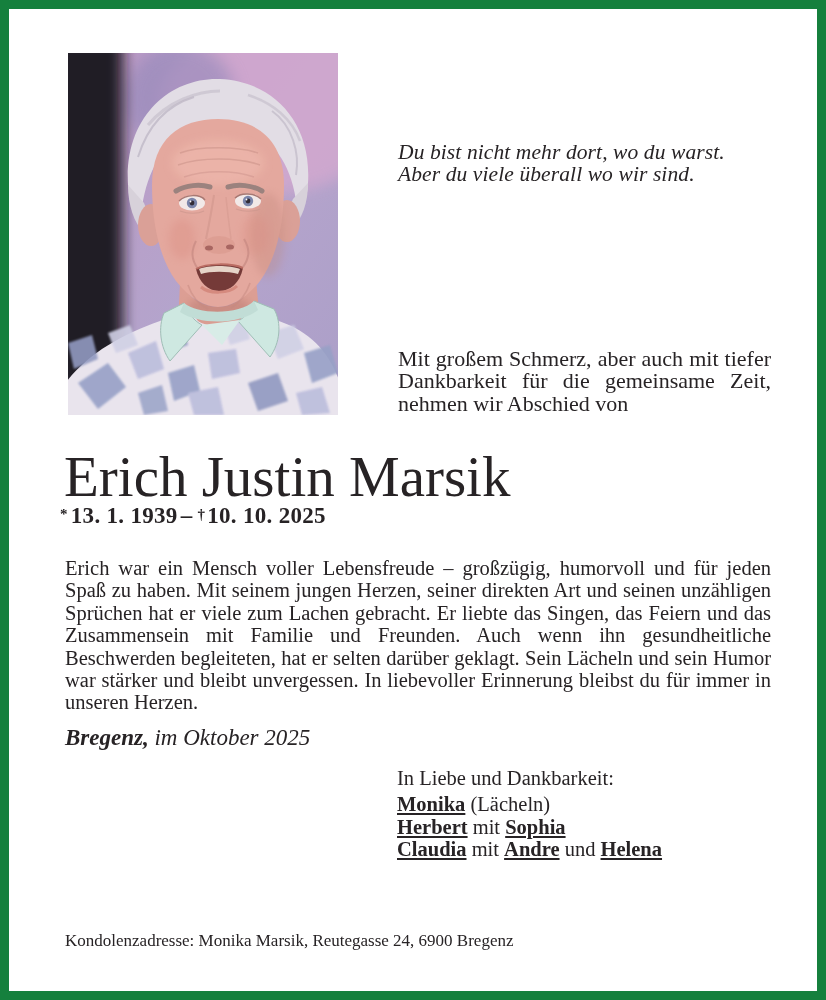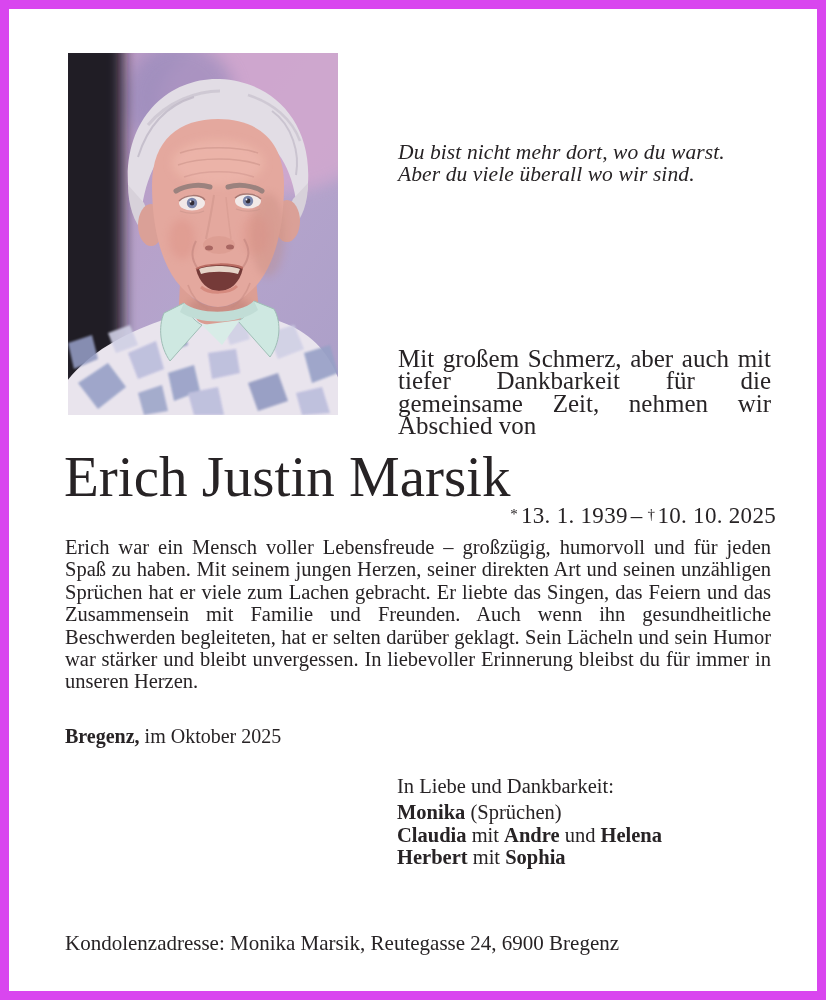--- a/index.html
+++ b/index.html
@@ -1,37 +1,37 @@
 <!DOCTYPE html>
 <html><head>
 <meta charset="utf-8">
 <style>
   html,body{margin:0;padding:0;background:#ffffff;}
   .sheet{
-    position:relative;width:826px;height:1000px;background:#d946ef;
+    position:relative;width:826px;height:1000px;background:#15803d;
     font-family:"Liberation Serif","DejaVu Serif",serif;color:#272325;overflow:hidden;
   }
   .page{position:absolute;inset:9px;background:#ffffff;}
   .abs{position:absolute;}
   .photo{left:68px;top:53px;width:270px;height:362px;}
   .photo svg{display:block;width:100%;height:100%;}
   .quote{left:398px;top:141px;width:390px;font-style:italic;font-size:21.5px;line-height:22px;letter-spacing:0.1px;}
-  .intro{left:398px;top:348px;width:373px;font-size:25px;line-height:22.4px;text-align:justify;}
+  .intro{left:398px;top:348px;width:373px;font-size:22px;line-height:22.4px;text-align:justify;}
   .title{left:60px;top:443px;width:716px;text-align:left;font-size:57px;line-height:60px;font-weight:normal;margin:4px;}
-  .dates{left:60px;top:503px;width:716px;text-align:right;font-size:23px;font-weight:normal;letter-spacing:0.3px;}
+  .dates{left:60px;top:503px;width:716px;text-align:left;font-size:23px;font-weight:bold;letter-spacing:0.3px;}
   .dates .star{font-size:15px;vertical-align:4px;margin-right:3px;}
   .dates .dagger{font-size:15px;vertical-align:4px;margin-left:5px;margin-right:2px;}
   .dates .sep{margin-left:3px;}
-  .bodytext{left:65px;top:536px;width:706px;font-size:20.5px;line-height:22.4px;text-align:justify;}
-  .dateline{left:65px;top:725px;width:500px;font-size:20px;}
+  .bodytext{left:65px;top:557px;width:706px;font-size:20.5px;line-height:22.4px;text-align:justify;}
+  .dateline{left:65px;top:725px;width:500px;font-size:23px;font-style:italic;}
   .dateline .place{font-weight:bold;}
-  .farewell{left:397px;top:767px;width:380px;font-size:20.5px;line-height:22.4px;margin-top:8px;}
+  .farewell{left:397px;top:767px;width:380px;font-size:20.5px;line-height:22.4px;}
   .farewell .heading{margin-bottom:4px;}
-  .farewell b{font-weight:bold;}
-  .condolence{left:65px;top:931px;width:706px;font-size:21px;}
+  .farewell b{font-weight:bold;text-decoration:underline;}
+  .condolence{left:65px;top:931px;width:706px;font-size:17px;}
 </style>
 </head>
 <body>
 
 <div class="sheet">
   <div class="page"></div>
 
   <div class="abs photo">
     <svg viewBox="0 0 270 362" xmlns="http://www.w3.org/2000/svg">
       <defs>
@@ -164,19 +164,19 @@
   </div>
 
   <div class="abs bodytext">Erich war ein Mensch voller Lebensfreude – großzügig, humorvoll und für jeden Spaß zu haben. Mit seinem jungen Herzen, seiner direkten Art und seinen unzähligen Sprüchen hat er viele zum Lachen gebracht. Er liebte das Singen, das Feiern und das Zusammensein mit Familie und Freunden. Auch wenn ihn gesundheitliche Beschwerden begleiteten, hat er selten darüber geklagt. Sein Lächeln und sein Humor war stärker und bleibt unvergessen. In liebevoller Erinnerung bleibst du für immer in unseren Herzen.</div>
 
   <div class="abs dateline">
     <span class="place">Bregenz,</span><span> im Oktober 2025</span>
   </div>
 
   <div class="abs farewell">
     <div class="heading">In Liebe und Dankbarkeit:</div>
-    <div><b>Monika</b><span> (Sprüchen)</span></div>
+    <div><b>Monika</b><span> (Lächeln)</span></div>
+    <div><b>Herbert</b><span> mit </span><b>Sophia</b></div>
     <div><b>Claudia</b><span> mit </span><b>Andre</b><span> und </span><b>Helena</b></div>
-    <div><b>Herbert</b><span> mit </span><b>Sophia</b></div>
   </div>
 
   <div class="abs condolence">Kondolenzadresse: Monika Marsik, Reutegasse 24, 6900 Bregenz</div>
 </div>
 
 </body></html>

